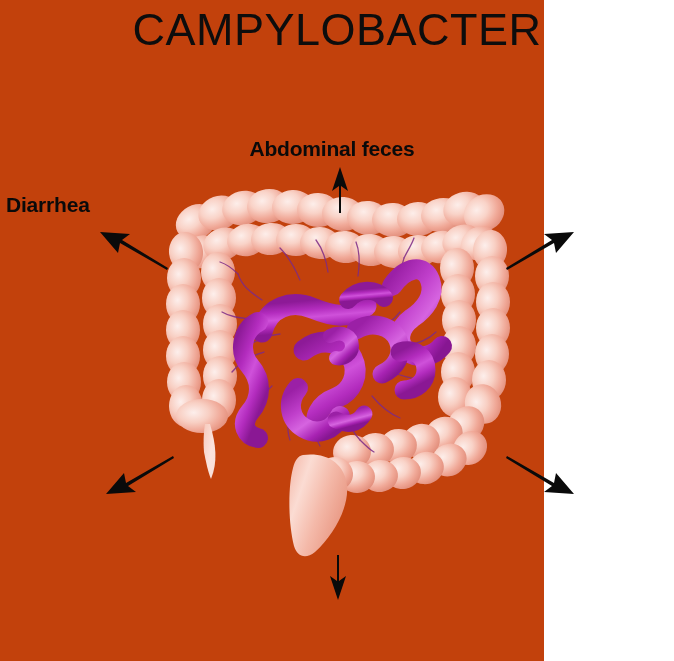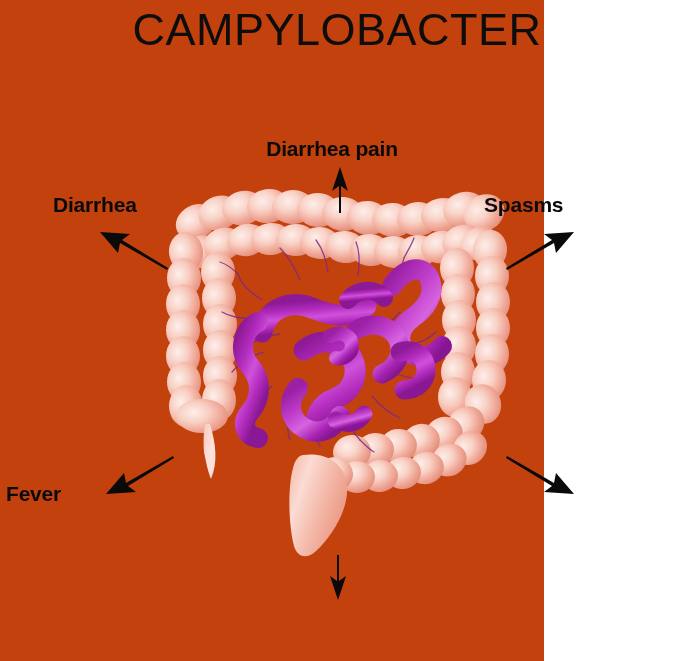--- a/index.html
+++ b/index.html
@@ -48,21 +48,21 @@
     font-size: 21px;
     color: #0a0a0a;
     line-height: 1.22;
     white-space: pre-line;
     letter-spacing: -0.2px;
   }
   .label.center { text-align: center; }
   .label.left   { text-align: left; }
 
   .lbl-abdominal { left: 182px; top: 136px; width: 300px; }
-  .lbl-diarrhea  { left: 6px;   top: 192px; width: 170px; text-align: left; margin-left: 47px; }
+  .lbl-diarrhea  { left: 6px;   top: 192px; width: 170px; text-align: left; }
   .lbl-spasms    { left: 484px; top: 192px; width: 184px; text-align: left; }
   .lbl-fever     { left: 6px;   top: 481px; width: 170px; text-align: left; }
   .lbl-blood     { left: 498px; top: 482px; width: 170px; text-align: left; }
   .lbl-nausea    { left: 187px; top: 603px; width: 300px; }
 
   
   .arrow {
     position: absolute;
     overflow: visible;
   }
@@ -320,23 +320,21 @@
   </svg>
 
   <svg class="arrow" style="left:500px; top:448px;" width="78" height="56" viewBox="0 0 78 56">
     <path d="M74 46 L44 44 L52 38 L6 10 L7 8 L54 35 L56 25 Z" fill="#0a0a0a"></path>
   </svg>
 
   <svg class="arrow" style="left:318px; top:554px;" width="40" height="48" viewBox="0 0 40 48">
     <path d="M20 46 L28 22 L21 27 L21 1 L19 1 L19 27 L12 22 Z" fill="#0a0a0a"></path>
   </svg>
 
-  <div class="label center lbl-abdominal">Diarrhea pain</div>
+  <div class="label center lbl-abdominal">Abdominal feces</div>
 
   <div class="label left lbl-diarrhea">Diarrhea</div>
 
-  <div class="label left lbl-spasms">Spasms</div>
-
-  <div class="label left lbl-fever">Fever</div>
+
 
 
 
 </div>
 
 </body></html>

